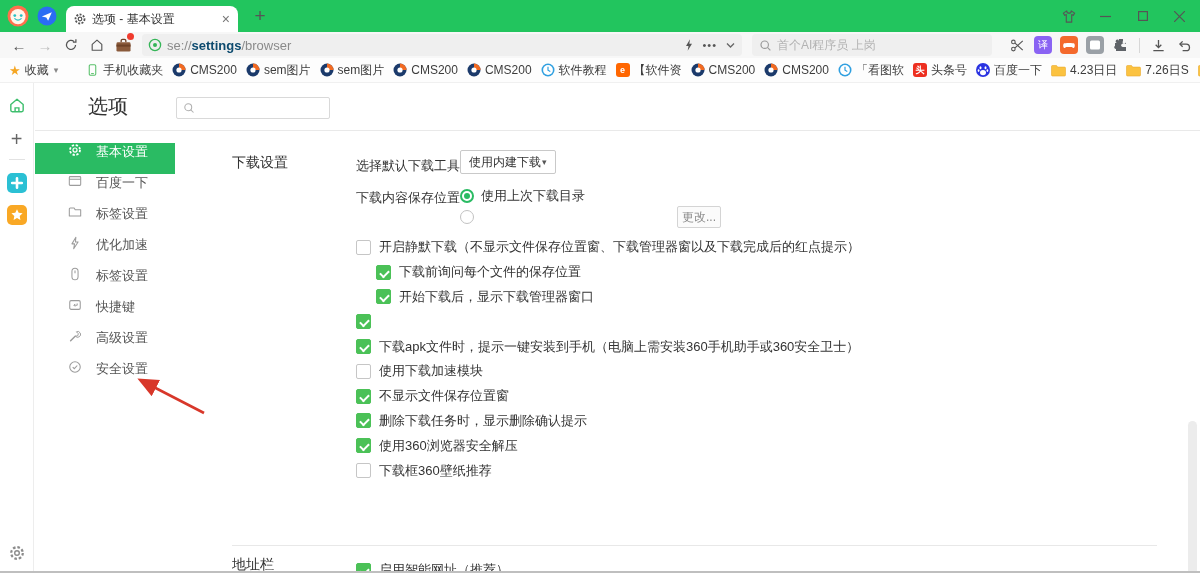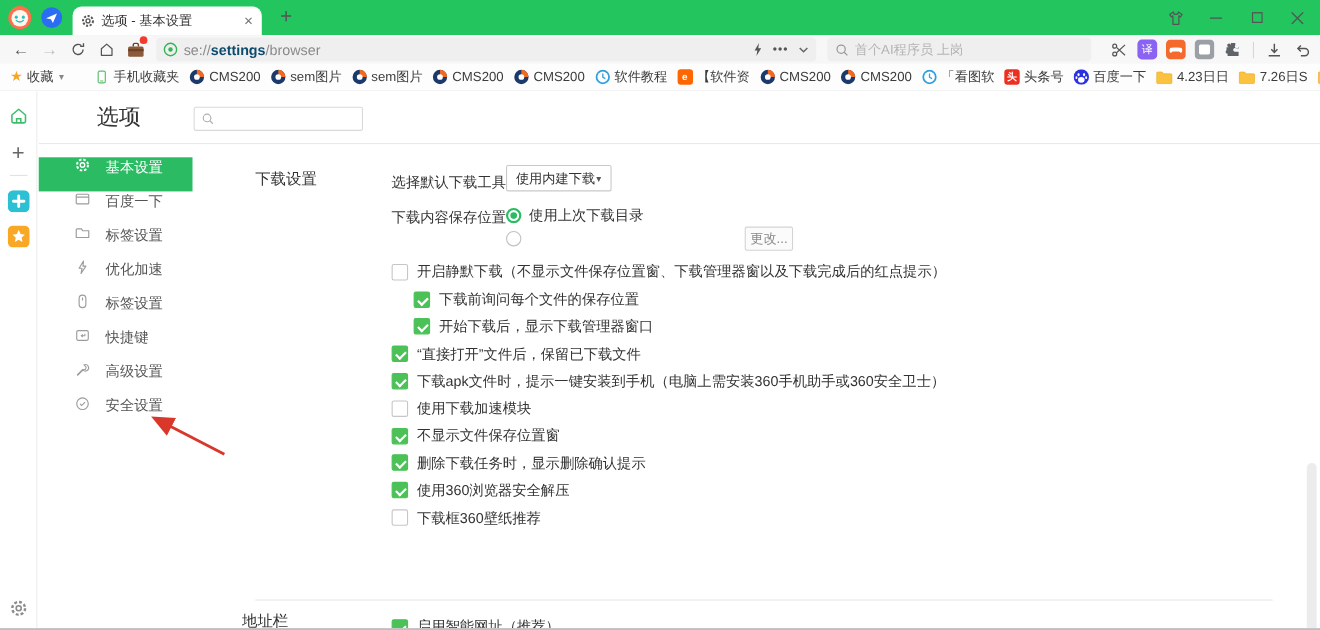--- a/index.html
+++ b/index.html
@@ -562,21 +562,20 @@
           <div class="check-row ind">
             <span class="cb on"></span>
             <span>下载前询问每个文件的保存位置</span>
           </div>
           <div class="check-row ind">
             <span class="cb on"></span>
             <span>开始下载后，显示下载管理器窗口</span>
           </div>
           <div class="check-row">
             <span class="cb on"></span>
-            <span>“直接打开”文件后，保留已下载文件</span>
           </div>
           <div class="check-row">
             <span class="cb on"></span>
             <span>下载apk文件时，提示一键安装到手机（电脑上需安装360手机助手或360安全卫士）</span>
           </div>
           <div class="check-row">
             <span class="cb"></span>
             <span>使用下载加速模块</span>
           </div>
           <div class="check-row">
@@ -591,21 +590,21 @@
             <span class="cb on"></span>
             <span>使用360浏览器安全解压</span>
           </div>
           <div class="check-row">
             <span class="cb"></span>
             <span>下载框360壁纸推荐</span>
           </div>
         </div>
 
       <div class="sec-div"></div>
-      <div class="sec-h" style="left:185px;top:473px">地址栏</div>
+      <div class="sec-h" style="left:197px;top:473px">地址栏</div>
       <div class="addr-row">
         <span class="cb on"></span>
         <span>启用智能网址（推荐）</span>
       </div>
     </div>
 
     <div class="scroll-thumb"></div>
   </div>
 
   <svg class="annot" width="1200" height="573" viewBox="0 0 1200 573">

